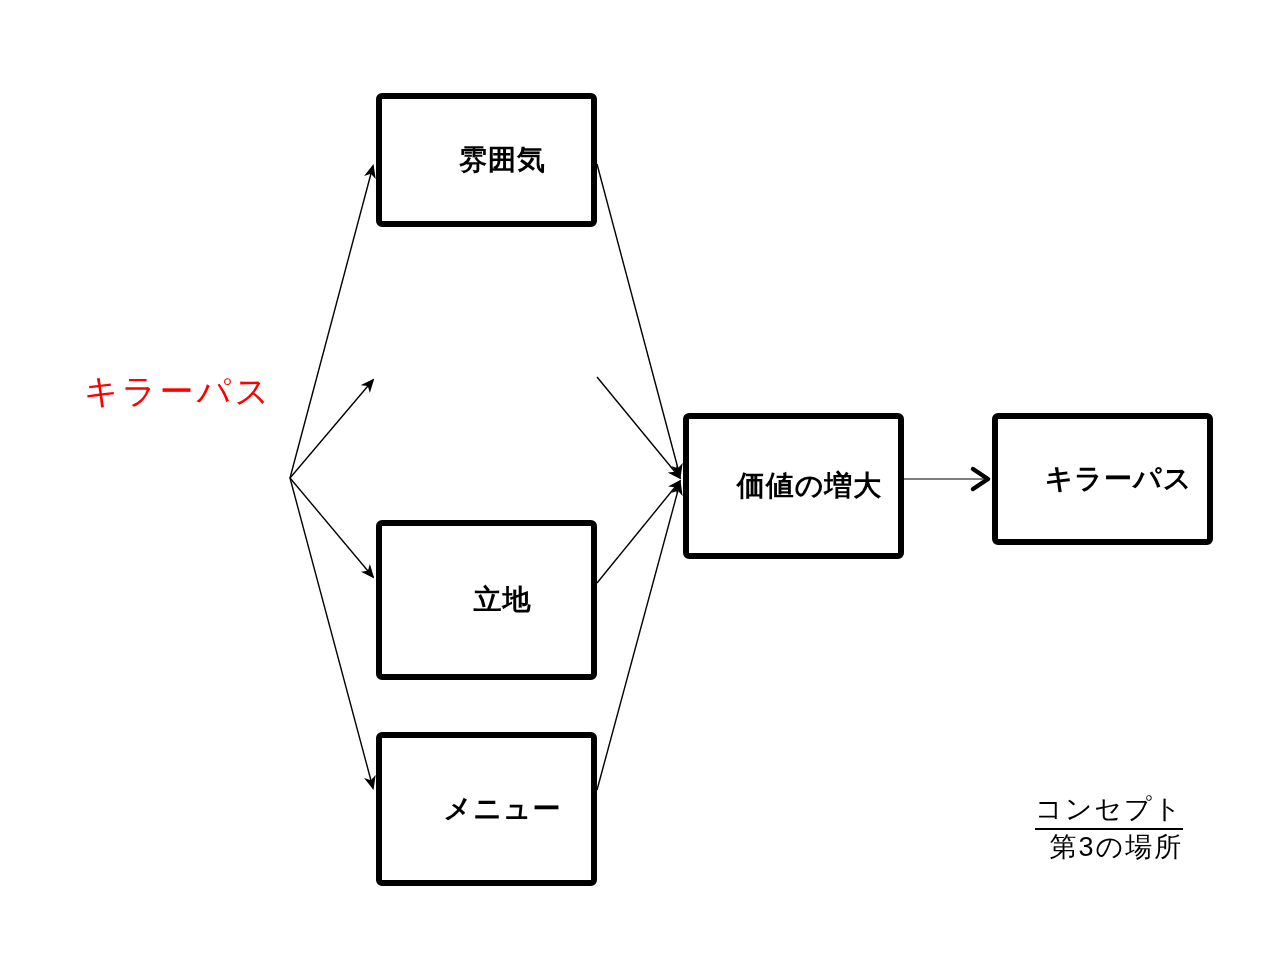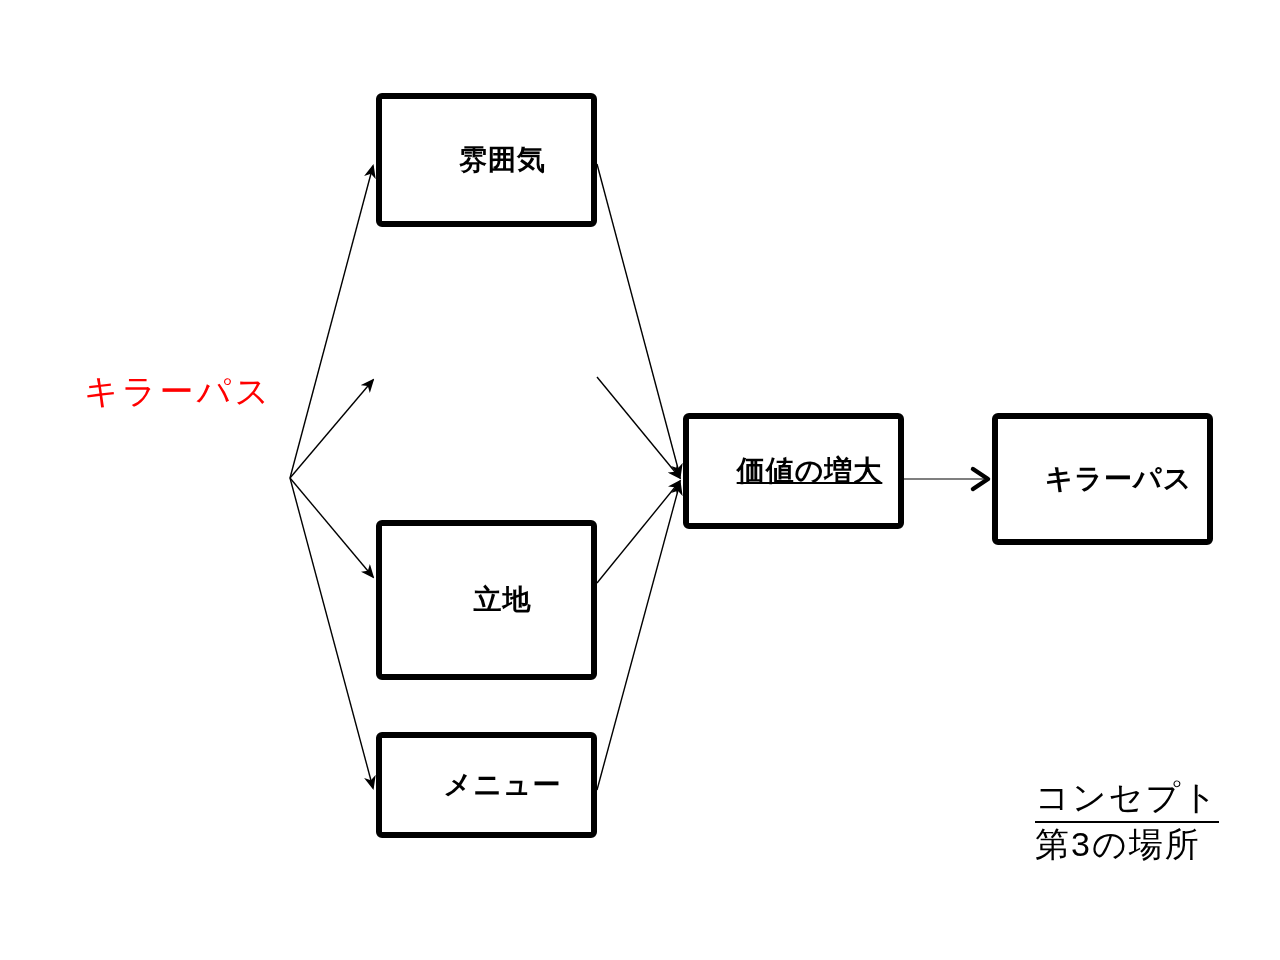--- a/index.html
+++ b/index.html
@@ -56,41 +56,42 @@
     padding-left: 32px;
   }
   .node.red {
     border: 7px solid var(--accent_red, #ff0000);
     color: var(--accent_red, #ff0000);
   }
   #node-chokuei { left: 68px;  top: 413px; width: 221px; height: 133px; }
   #node-funiki  { left: 376px; top: 93px;  width: 221px; height: 134px; }
   #node-staff   { left: 376px; top: 310px; width: 221px; height: 128px; }
   #node-richi   { left: 376px; top: 520px; width: 221px; height: 160px; }
-  #node-menu    { left: 376px; top: 732px; width: 221px; height: 106px; }
-  #node-kachi   { left: 683px; top: 413px; width: 221px; height: 116px; text-decoration: underline; }
+  #node-menu    { left: 376px; top: 732px; width: 221px; height: 154px; }
+  #node-kachi   { left: 683px; top: 413px; width: 221px; height: 146px; }
   #node-chouki  { left: 992px; top: 413px; width: 221px; height: 132px; }
   .annotation {
     position: absolute;
     left: 84px;
     top: 369px;
     font-size: 34px;
     color: var(--accent_red, #ff0000);
     letter-spacing: 3px;
     white-space: nowrap;
   }
   .footer-note {
     position: absolute;
     left: 1035px;
-    top: 776px;
-    font-size: 34px;
+    top: 792px;
+    font-size: 27px;
     color: #000000;
     line-height: 1.28;
     letter-spacing: 2px;
     white-space: nowrap;
+    text-align: right;
   }
   .footer-note .underlined {
     display: inline-block;
     border-bottom: 2px solid #000000;
     padding-bottom: 1px;
   }
 </style>
 </head>
 <body>
 

